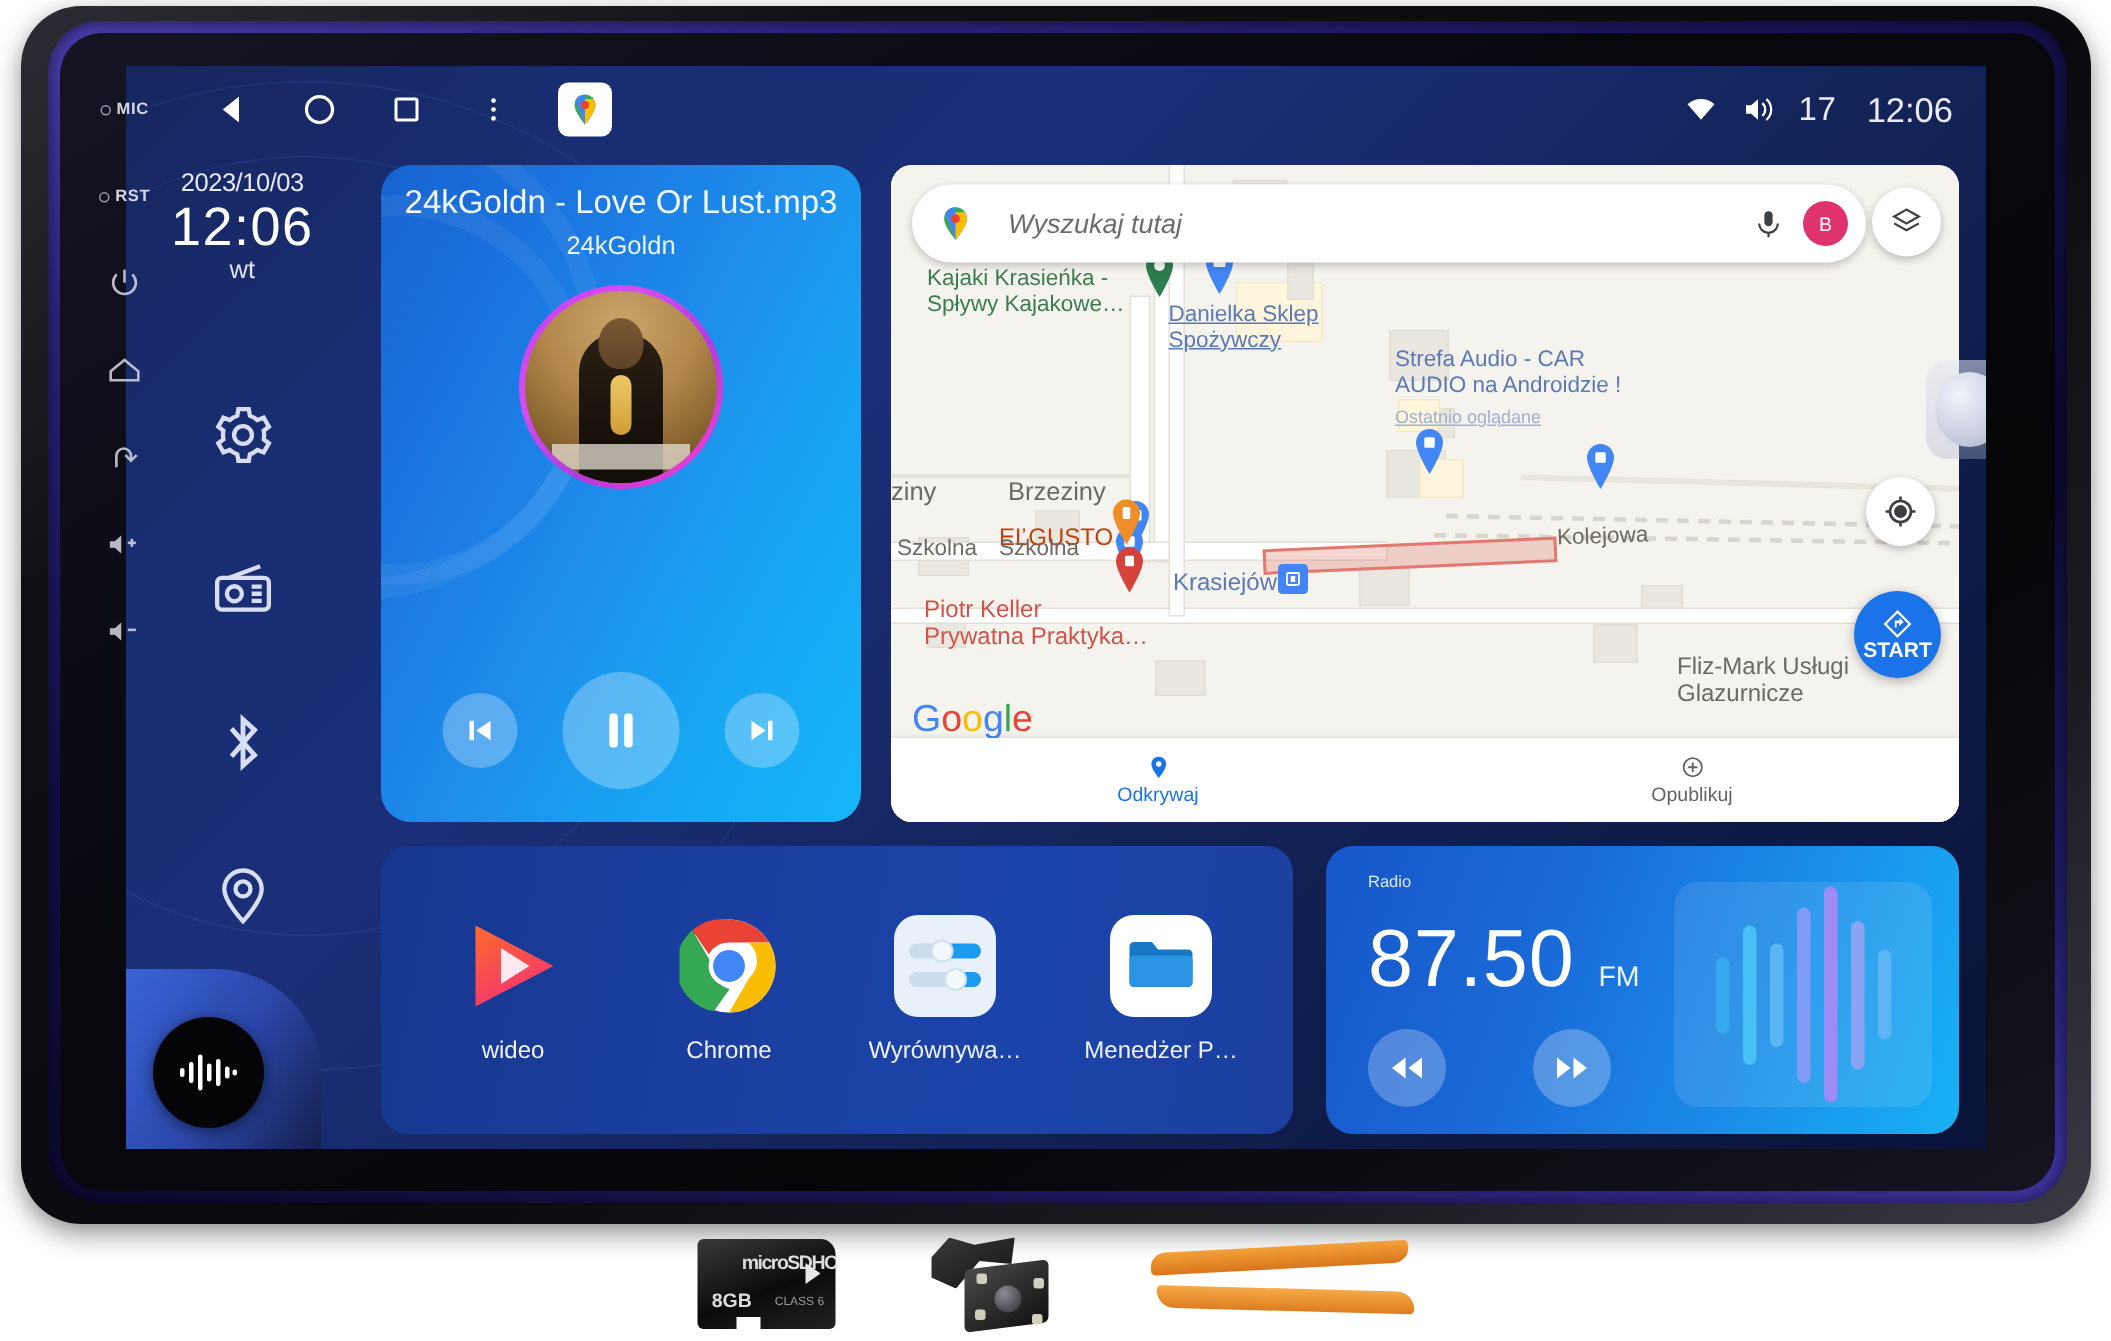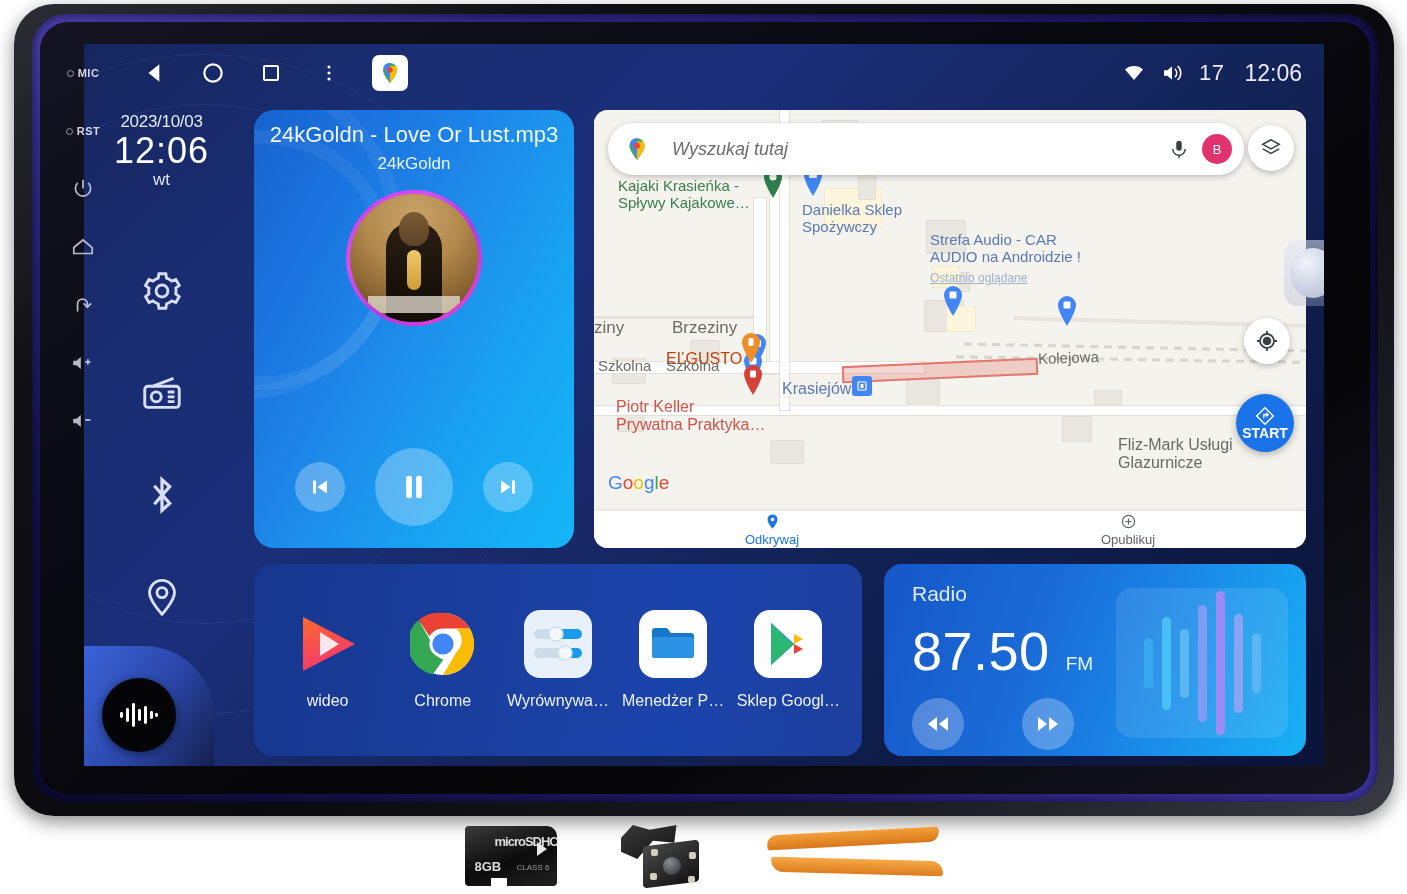--- a/index.html
+++ b/index.html
@@ -244,23 +244,23 @@
     box-shadow: 0 2px 6px rgba(0,0,0,.25); z-index: 4;
   }
   .map-start {
     position:absolute; right: 12px; top: 284px;
     width: 58px; height: 58px; border-radius: 50%;
     background: #1a73e8; color:#fff;
     display:flex; flex-direction:column; align-items:center; justify-content:center;
     box-shadow: 0 2px 8px rgba(0,0,0,.3); z-index: 4;
   }
   .map-start .lbl { font-size: 14px; font-weight: bold; margin-top:-2px; }
-  .google-wm { position:absolute; left: 14px; bottom: 54px; font-size: 19px; z-index:4;}
+  .google-wm { position:absolute; left: 14px; bottom: 54px; font-size: 25px; z-index:4;}
   .map-nav {
-    position:absolute; left:0; right:0; bottom:0; height: 37px;
+    position:absolute; left:0; right:0; bottom:0; height: 56px;
     background:#fff; display:flex; z-index: 5;
     box-shadow: 0 -1px 4px rgba(0,0,0,.10);
   }
   .mn-item { flex:1; display:flex; flex-direction:column; align-items:center; justify-content:center; gap:2px; }
   .mn-item .t { font-size: 13px; color:#5f6368; }
   .mn-item.active .t { color:#1a73e8; }
 
   
   #dock {
     position: absolute; left: 170px; top: 520px;
@@ -278,21 +278,21 @@
   }
   .icon-sq { width: 68px; height: 68px; border-radius: 16px; background:#fff; display:flex; align-items:center; justify-content:center; }
 
   
   #radio {
     position:absolute; left: 800px; top: 520px;
     width: 422px; height: 192px; border-radius: 18px;
     background: linear-gradient(110deg,#1656c8 0%, #1a6ad8 35%, #1a8ae8 65%, #18b1f5 100%);
     z-index: 12; padding: 18px 18px 0 28px;
   }
-  .rd-title { color:#dfeaff; font-size: 21px; }
+  .rd-title { color:#dfeaff; font-size: 11px; }
   .rd-freq-row { display:flex; align-items:baseline; gap: 16px; margin-top: 14px; }
   .rd-freq { color:#fff; font-size: 54px; letter-spacing: .5px; }
   .rd-band { color:#eaf3ff; font-size: 19px; }
   .rd-btns { display:flex; gap: 58px; margin-top: 16px; }
   .rd-btn {
     width: 52px; height: 52px; border-radius:50%;
     background: rgba(255,255,255,.26);
     display:flex; align-items:center; justify-content:center;
   }
   .rd-viz {
@@ -570,21 +570,21 @@
         <div class="road" style="left:186px;top:0;width:9px;height:300px;"></div>
         <div class="road" style="left:0;top:206px;width:160px;height:3px; box-shadow:none; background:#e6e2da;"></div>
         <div class="road" style="left:420px;top:210px;width:292px;height:4px; box-shadow:none; background:#e9e5dd; transform:rotate(1.5deg);"></div>
         <div class="rail" style="left:370px;top:236px;width:342px; transform:rotate(1.2deg);"></div>
         <div class="rail" style="left:362px;top:248px;width:350px; transform:rotate(.9deg);"></div>
 
         <div class="redzone" style="left:248px;top:252px;width:196px;height:17px;"></div>
 
         <div class="mlabel green" style="left:24px;top:68px;">Kajaki Krasieńka -
 Spływy Kajakowe…</div>
-        <div class="mlabel blue" style="left:208px;top:92px;">Danielka Sklep
+        <div class="mlabel blue" style="left:185px;top:92px;text-decoration:underline;">Danielka Sklep
 Spożywczy</div>
         <div class="mlabel blue" style="left:336px;top:122px;">Strefa Audio - CAR
 AUDIO na Androidzie !</div>
         <div class="mlabel sub" style="left:336px;top:162px;text-decoration:underline;">Ostatnio oglądane</div>
         <div class="mlabel orange" style="left:72px;top:240px; font-size:16px;">EĽGUSTO</div>
         <div class="mlabel grey" style="left:78px;top:208px; font-size:17px;">Brzeziny</div>
         <div class="mlabel grey" style="left:0px;top:208px;  font-size:17px;">ziny</div>
         <div class="mlabel grey" style="left:4px;top:248px;">Szkolna</div>
         <div class="mlabel grey" style="left:72px;top:248px;">Szkolna</div>
         <div class="mlabel red" style="left:22px;top:288px; font-size:16px;">Piotr Keller
@@ -762,35 +762,20 @@
           <div class="icon-sq">
             <svg width="48" height="40" viewBox="0 0 48 40">
               <path d="M3 7a3 3 0 0 1 3-3h12l4 5h20a3 3 0 0 1 3 3v19a3 3 0 0 1-3 3H6a3 3 0 0 1-3-3z" fill="#1878c8"></path>
               <rect x="3" y="13" width="42" height="21" rx="3" fill="#2b93e4"></rect>
             </svg>
           </div>
         </div>
         <div class="nm">Menedżer P…</div>
       </div>
 
-      <div class="app">
-        <div class="ic">
-          <div class="icon-sq">
-            <svg width="42" height="46" viewBox="0 0 42 46">
-              <path d="M4 2 27 23 4 44z" fill="#34a853"></path>
-              <path d="M4 2 27 23 4 44z" fill="#4285f4" opacity=".85" transform="translate(0,0)"></path>
-              <path d="M4 2 27 23 4 44V2z" fill="#4d8bf5"></path>
-              <path d="M4 2 20 18l7 5-23 21z" fill="#2bb673"></path>
-              <path d="M27 23 36 18l-9-5z" fill="#fbbc04"></path>
-              <path d="M27 23 36 28l-9 5z" fill="#ea4335"></path>
-            </svg>
-          </div>
-        </div>
-        <div class="nm">Sklep Googl…</div>
-      </div>
     </div>
 
     <div id="radio">
       <div class="rd-title">Radio</div>
       <div class="rd-freq-row">
         <span class="rd-freq">87.50</span>
         <span class="rd-band">FM</span>
       </div>
       <div class="rd-btns">
         <div class="rd-btn">

